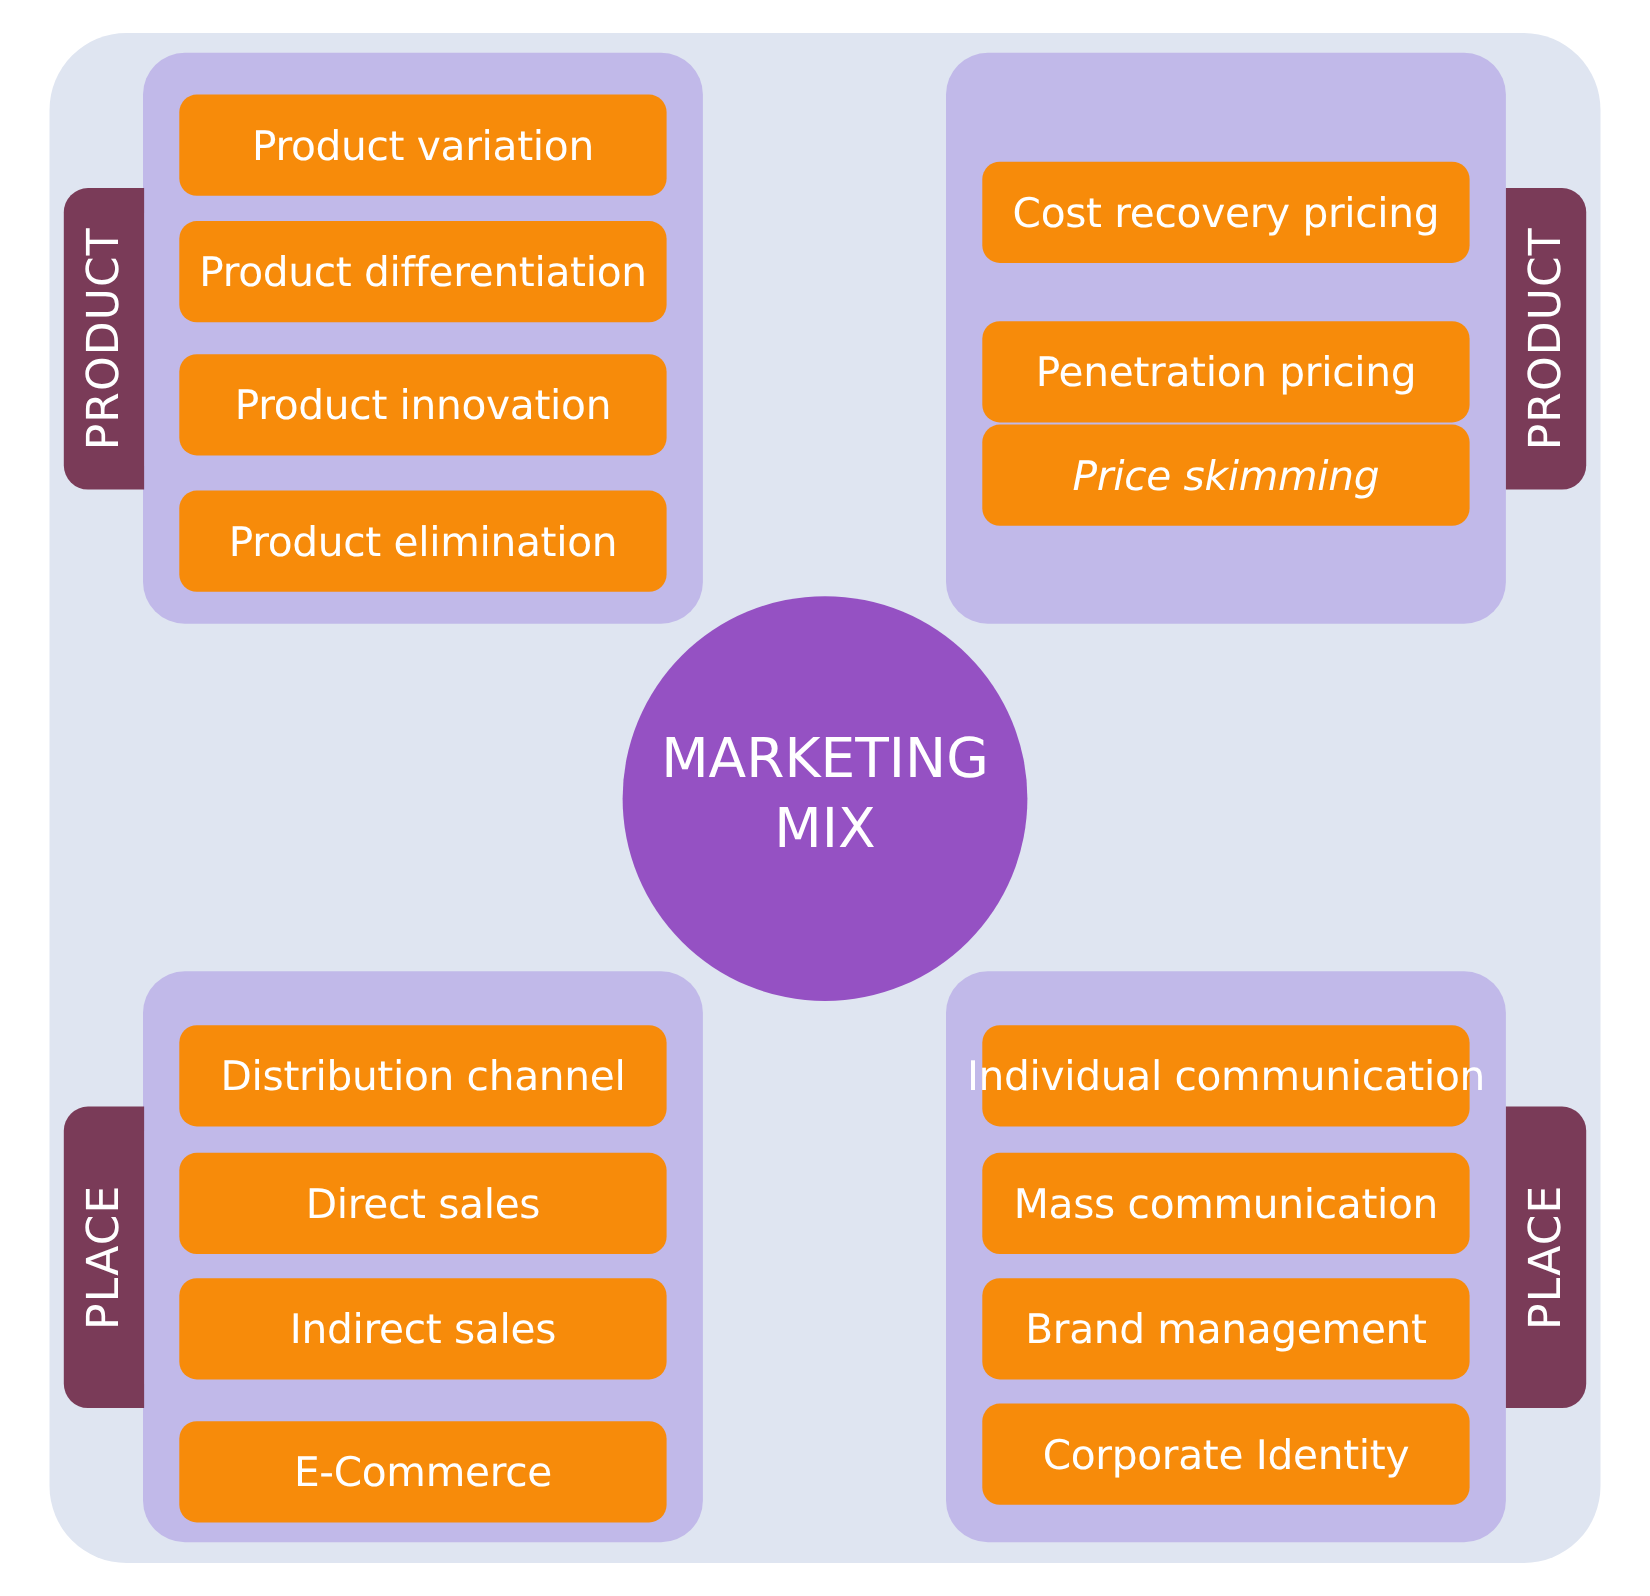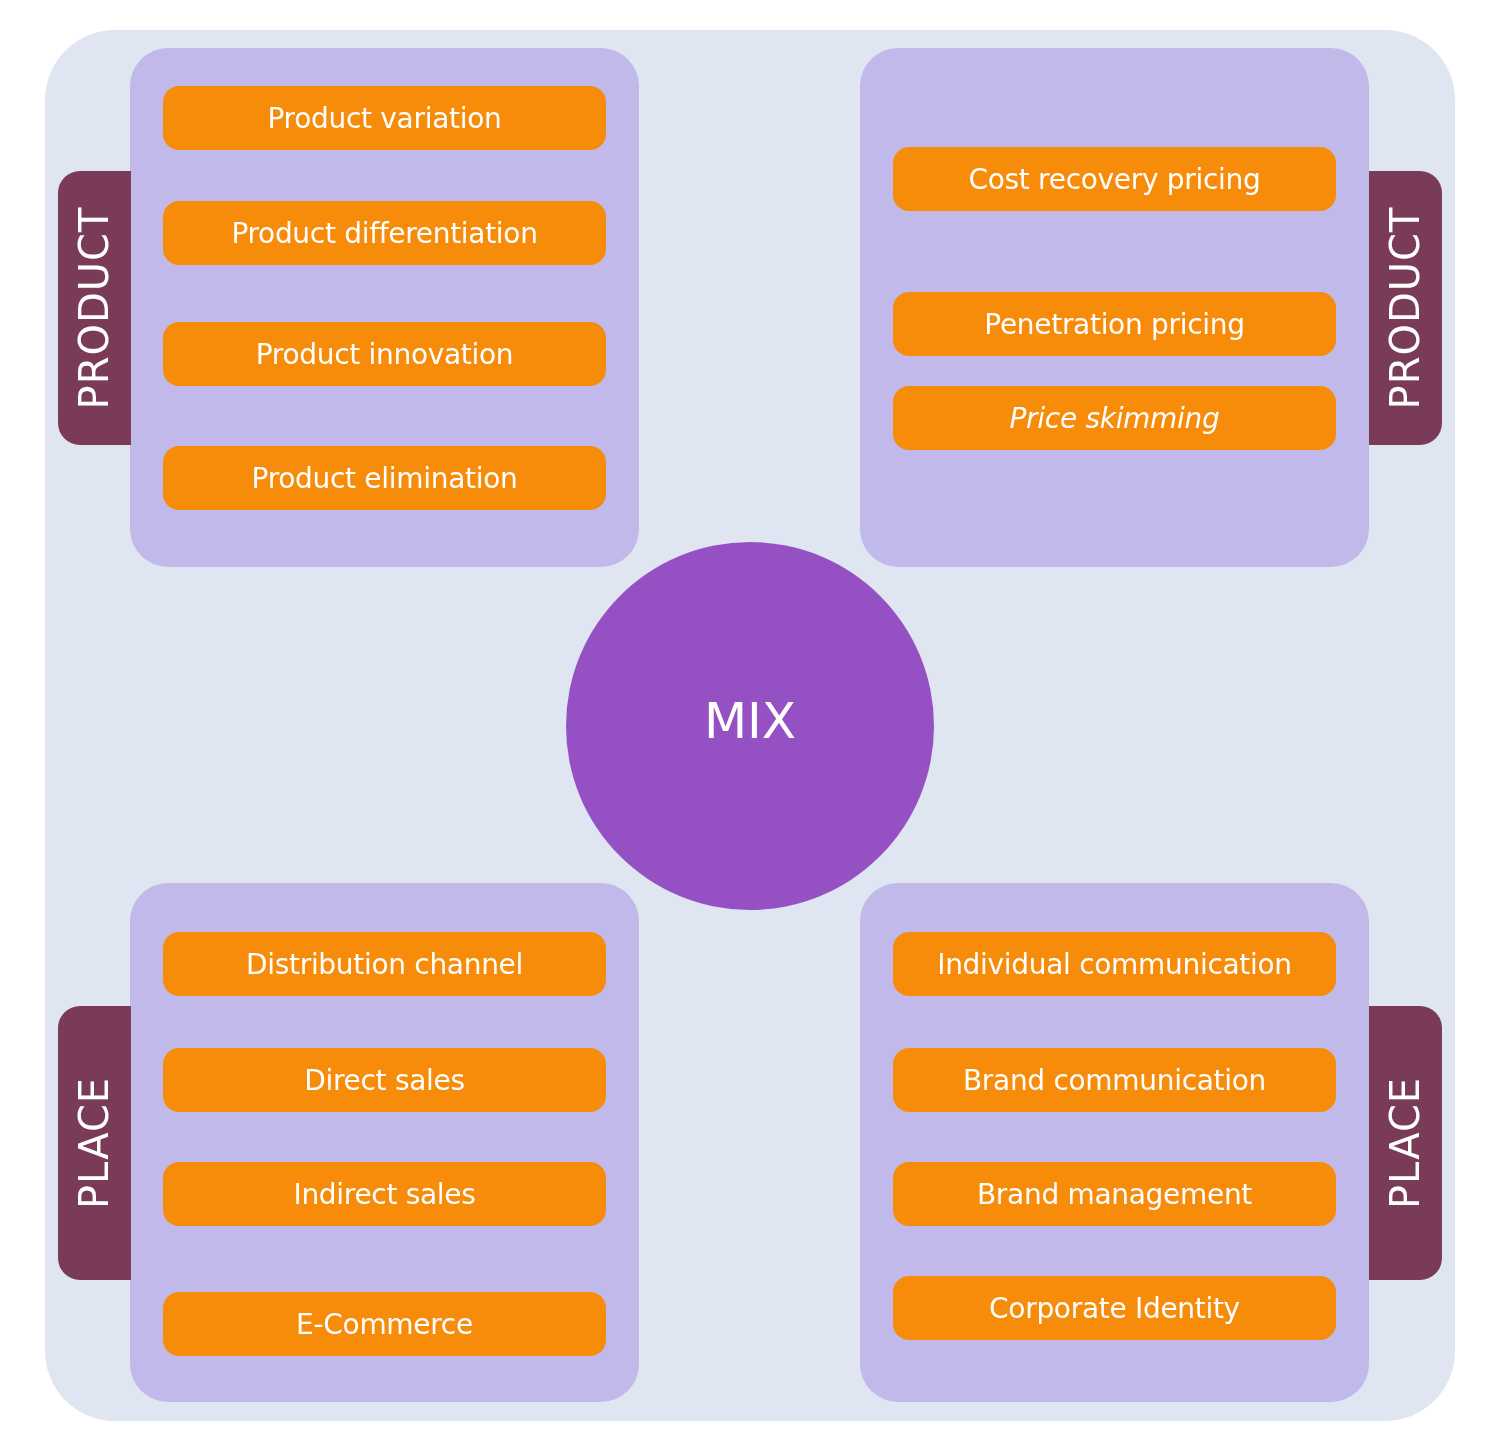--- a/index.html
+++ b/index.html
@@ -15,22 +15,22 @@
     .tab { position: absolute; width: 73px; height: 274px; background: #7a3b58;
            display: flex; align-items: center; justify-content: center; }
     .tab.left { border-radius: 22px 0 0 22px; }
     .tab.right { border-radius: 0 22px 22px 0; }
     .tab.t-tl { left: 58px; top: 171px; }
     .tab.t-tr { left: 1369px; top: 171px; }
     .tab.t-bl { left: 58px; top: 1006px; }
     .tab.t-br { left: 1369px; top: 1006px; }
     .tab span { display: block; transform: rotate(-90deg); white-space: nowrap;
                 color: #ffffff; font-size: 40px; letter-spacing: 1px; }
-    .item { position: absolute; width: 443px; height: 64px; background: #f78b0a; border-radius: 16px;
-            color: #ffffff; font-size: 28px; display: flex; align-items: center; justify-content: center;
+    .item { position: absolute; width: 443px; height: 92px; background: #f78b0a; border-radius: 16px;
+            color: #ffffff; font-size: 37px; display: flex; align-items: center; justify-content: center;
             white-space: nowrap; letter-spacing: -0.3px; }
     .circle { position: absolute; left: 566px; top: 542px; width: 368px; height: 368px;
               border-radius: 50%; background: #9551c3; display: flex; flex-direction: column;
               align-items: center; justify-content: center; color: #ffffff; font-size: 50px;
               line-height: 64px; text-align: center; padding-bottom: 10px; box-sizing: border-box; }
   </style>
 </head>
 <body>
 
 <div class="bg"></div>
@@ -59,19 +59,20 @@
 <div class="item" style="left:163px;top:932px;">Distribution channel</div>
 <div class="item" style="left:163px;top:1048px;">Direct sales</div>
 <div class="item" style="left:163px;top:1162px;">Indirect sales</div>
 <div class="item" style="left:163px;top:1276px;margin-top:16px;">E-Commerce</div>
 
 <div class="panel br"></div>
 <div class="tab right t-br">
   <span>PLACE</span>
 </div>
 <div class="item" style="left:893px;top:932px;">Individual communication</div>
-<div class="item" style="left:893px;top:1048px;">Brand communication</div>
+<div class="item" style="left:893px;top:1048px;">Mass communication</div>
 <div class="item" style="left:893px;top:1162px;text-align:center;">Brand management</div>
 <div class="item" style="left:893px;top:1276px;">Corporate Identity</div>
 
 <div class="circle">
+  <div>MARKETING</div>
   <div>MIX</div>
 </div>
 
 </body></html>

